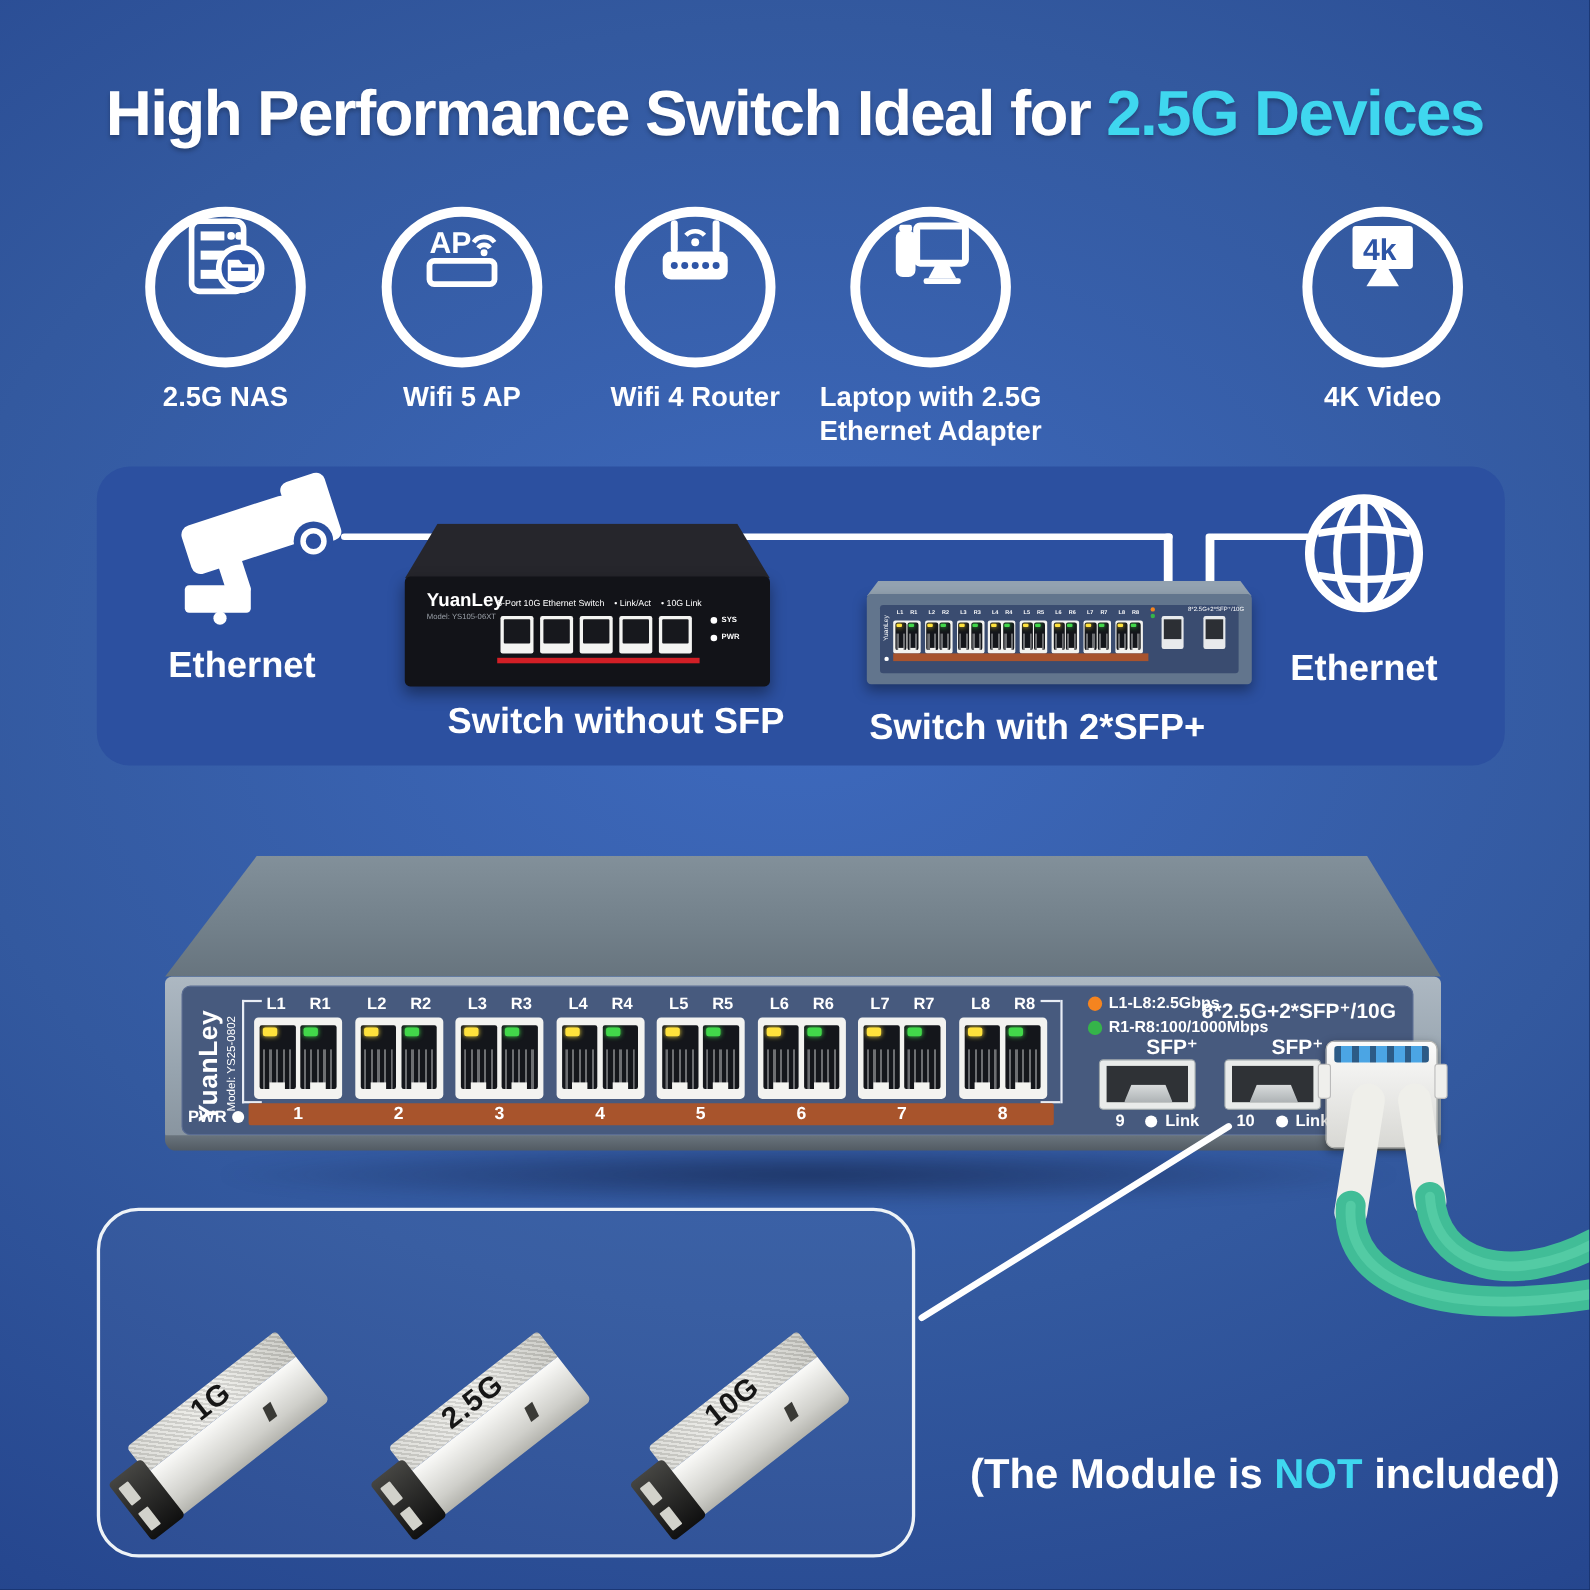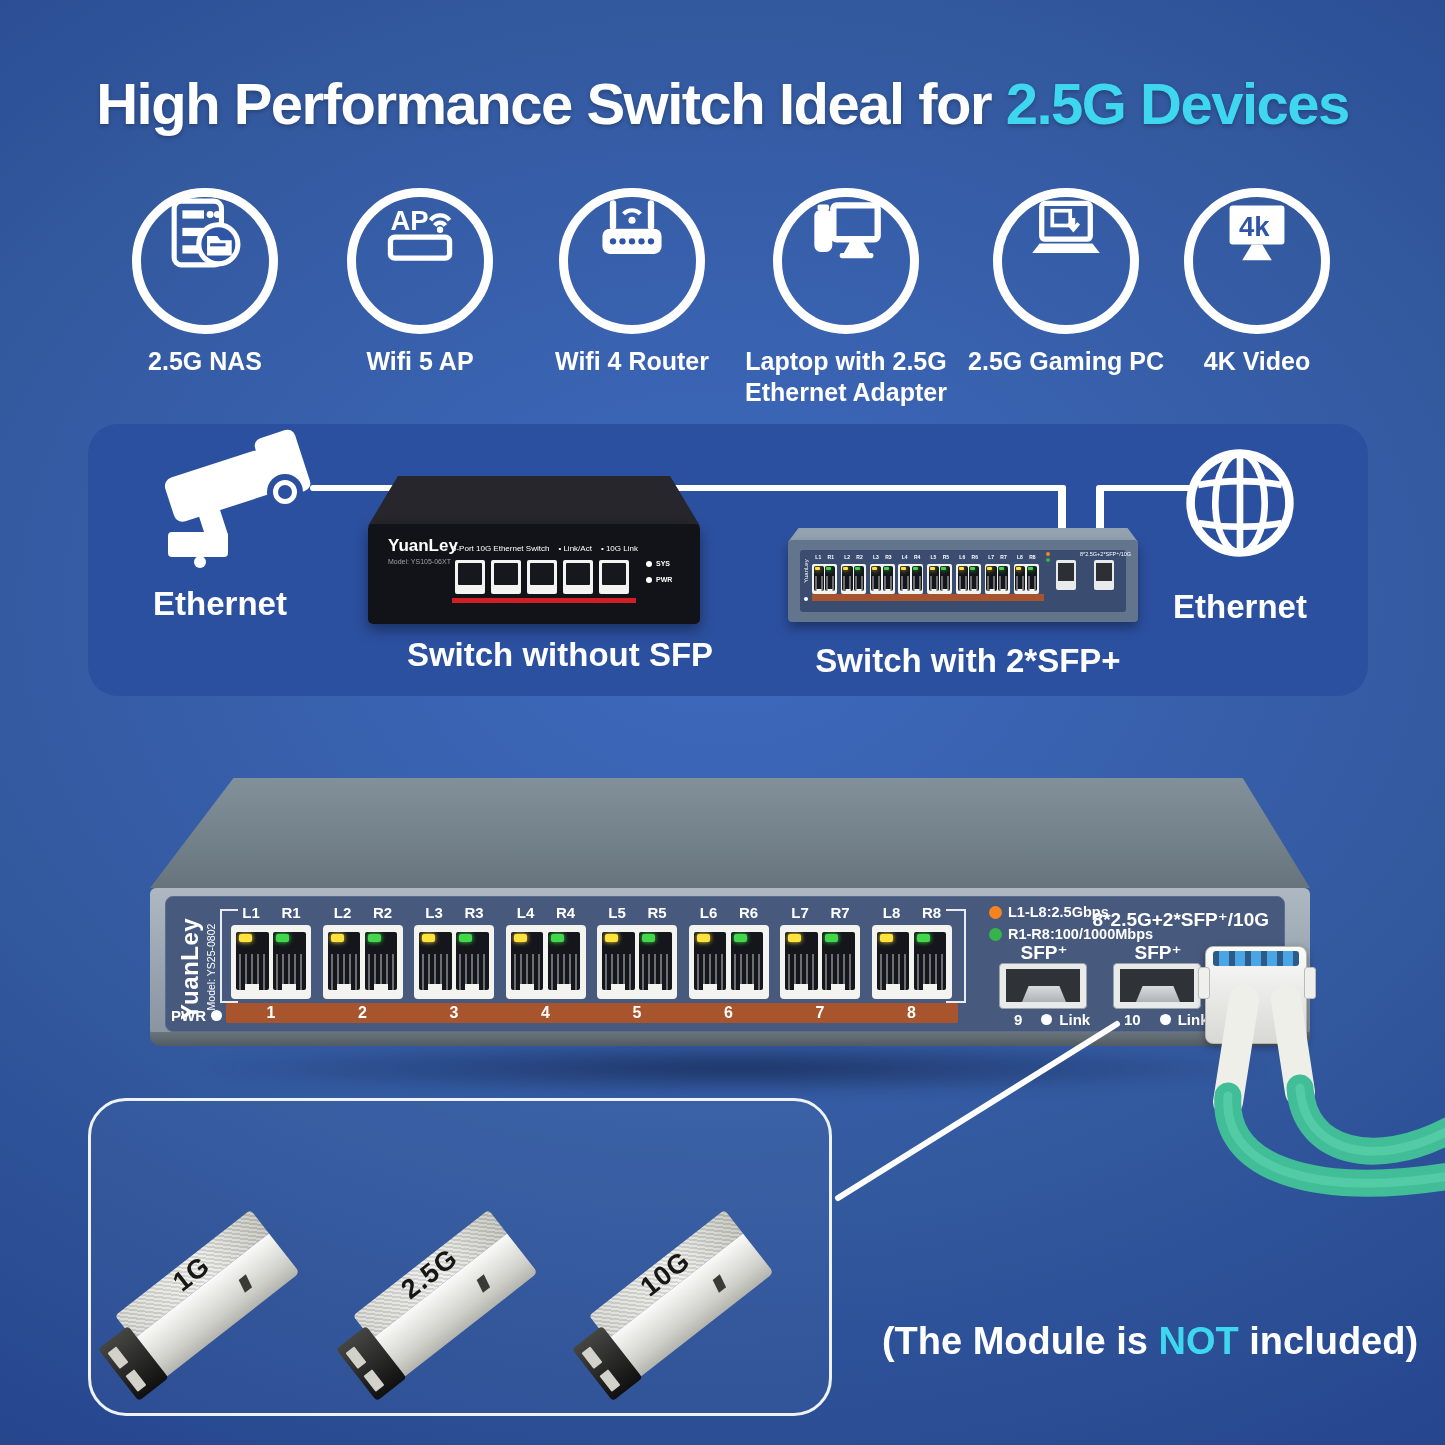--- a/index.html
+++ b/index.html
@@ -68,21 +68,21 @@
   .pair.mini .led{width:5px;height:3px;left:1px;top:1px;border-radius:1px;}
   .pair.mini .rj45::after{width:5px;height:3px;}
   .plabel{position:absolute;text-align:center;font-weight:bold;color:#fff;}
   .pnum{position:absolute;text-align:center;font-size:16px;font-weight:bold;color:#fff;z-index:2;}
   #num-strip{left:60px;top:106px;width:732px;height:20px;background:#a8542c;border-radius:2px;}
   
   .lrow{position:absolute;display:flex;align-items:center;gap:6px;font-size:14.5px;font-weight:600;white-space:nowrap;}
   .ldot{width:13px;height:13px;border-radius:50%;display:inline-block;}
   .ldot.o{background:#f5841f;} .ldot.g{background:#35b44a;}
   #spec{left:860px;top:11px;width:243px;text-align:right;font-size:19px;font-weight:bold;white-space:nowrap;}
-  .sfp-label{position:absolute;top:44px;width:90px;text-align:center;font-size:19px;font-weight:bold;}
+  .sfp-label{position:absolute;top:44px;width:90px;text-align:right;font-size:19px;font-weight:bold;}
   .cage{position:absolute;top:66px;width:88px;height:46px;background:#e9ebea;border-radius:4px;border:1px solid #9aa3a8;box-sizing:border-box;}
   .cage i{position:absolute;left:6px;top:5px;width:74px;height:33px;background:#2f3236;}
   .cage u{position:absolute;left:22px;top:22px;width:44px;height:16px;background:linear-gradient(180deg,#d9dcdd,#aeb3b5);clip-path:polygon(0 100%,15% 0,85% 0,100% 100%);}
   .linkrow{position:absolute;top:114px;display:flex;align-items:center;gap:7px;font-size:15px;font-weight:bold;}
   #sv{left:1055px;top:56px;width:46px;display:flex;justify-content:space-between;font-size:15px;font-weight:bold;}
   #toggle{left:1055px;top:79px;width:42px;height:20px;background:#15171a;border-radius:3px;}
   #toggle i{position:absolute;left:4px;top:3px;width:16px;height:14px;background:#000;border-top:2px solid #3a3f45;box-sizing:border-box;}
   
   #xcvr{left:1205px;top:946px;width:102px;height:98px;background:linear-gradient(180deg,#fbfbfa,#d8d8d4);border:1px solid #b5b5b0;border-radius:8px;box-sizing:border-box;box-shadow:0 3px 8px rgba(0,0,0,.35);}
   #xcvr-bar{position:absolute;left:7px;top:4px;width:86px;height:15px;border-radius:3px;background:repeating-linear-gradient(90deg,#2c5b86 0 6px,#4ba5e4 6px 16px);}
@@ -165,31 +165,20 @@
         <rect x="24" y="8" width="42" height="32" rx="3" fill="none" stroke="#fff" stroke-width="6"></rect>
         <path d="M40 42 l-6 11 h24 l-6 -11 z" fill="#fff"></path>
         <rect x="30" y="53" width="32" height="5" rx="2" fill="#fff"></rect>
         <rect x="6" y="12" width="17" height="40" rx="6" fill="#fff"></rect>
         <rect x="9" y="7" width="11" height="6" rx="2" fill="#fff"></rect>
       </svg>
     </div>
     <div class="dev-label">Laptop with 2.5G Ethernet Adapter</div>
   </div>
 
-  <div class="abs dev" style="left:956px;top:188px">
-    <div class="dev-circle">
-      <svg width="76" height="76" viewBox="0 0 72 72">
-        <rect x="13" y="6" width="46" height="34" rx="3" fill="none" stroke="#fff" stroke-width="5"></rect>
-        <rect x="23" y="13" width="17" height="14" fill="none" stroke="#fff" stroke-width="3.5"></rect>
-        <path d="M43 20 v10 m-5 -5 l5 6 l5 -6" fill="none" stroke="#fff" stroke-width="3.5"></path>
-        <path d="M11 44 h50 l7 9 H4 z" fill="#fff"></path>
-      </svg>
-    </div>
-    <div class="dev-label">2.5G Gaming PC</div>
-  </div>
 
   <div class="abs dev" style="left:1147px;top:188px">
     <div class="dev-circle">
       <svg width="76" height="76" viewBox="0 0 72 72">
         <rect x="10" y="8" width="52" height="37" rx="3" fill="#fff"></rect>
         <text x="19" y="37" font-size="26" font-weight="bold" fill="#2e55a6" font-family="Liberation Sans, sans-serif">4k</text>
         <path d="M31 45 l-9 15 h28 l-9 -15 z" fill="#fff"></path>
       </svg>
     </div>
     <div class="dev-label">4K Video</div>
@@ -347,21 +336,21 @@
   <div class="msfp" style="left:1056px">
       <i></i>
     </div>
   <div class="msfp" style="left:1094px">
       <i></i>
     </div>
   <div class="mdot" style="left:1046px;top:552px;background:#f5841f"></div>
   <div class="mdot" style="left:1046px;top:558px;background:#35b44a"></div>
   <div class="abs" id="mini-spec">8*2.5G+2*SFP⁺/10G</div>
   <div class="mdot" style="left:804px;top:597px;background:#fff"></div>
-  <div class="abs caption" style="left:808px;top:642px;width:320px">Switch with 2*SFP+</div>
+  <div class="abs caption" style="left:783px;top:642px;width:320px">Switch with 2*SFP+</div>
 
   <svg class="abs" style="left:1183px;top:443px" width="114" height="120" viewBox="0 0 120 126">
     <g fill="none" stroke="#fff">
       <circle cx="60" cy="63" r="52" stroke-width="9"></circle>
       <ellipse cx="60" cy="63" rx="26" ry="52" stroke-width="7"></ellipse>
       <line x1="60" y1="11" x2="60" y2="115" stroke-width="7"></line>
       <path d="M16 44 Q60 36 104 44" stroke-width="7"></path>
       <path d="M16 84 Q60 92 104 84" stroke-width="7"></path>
     </g>
   </svg>

